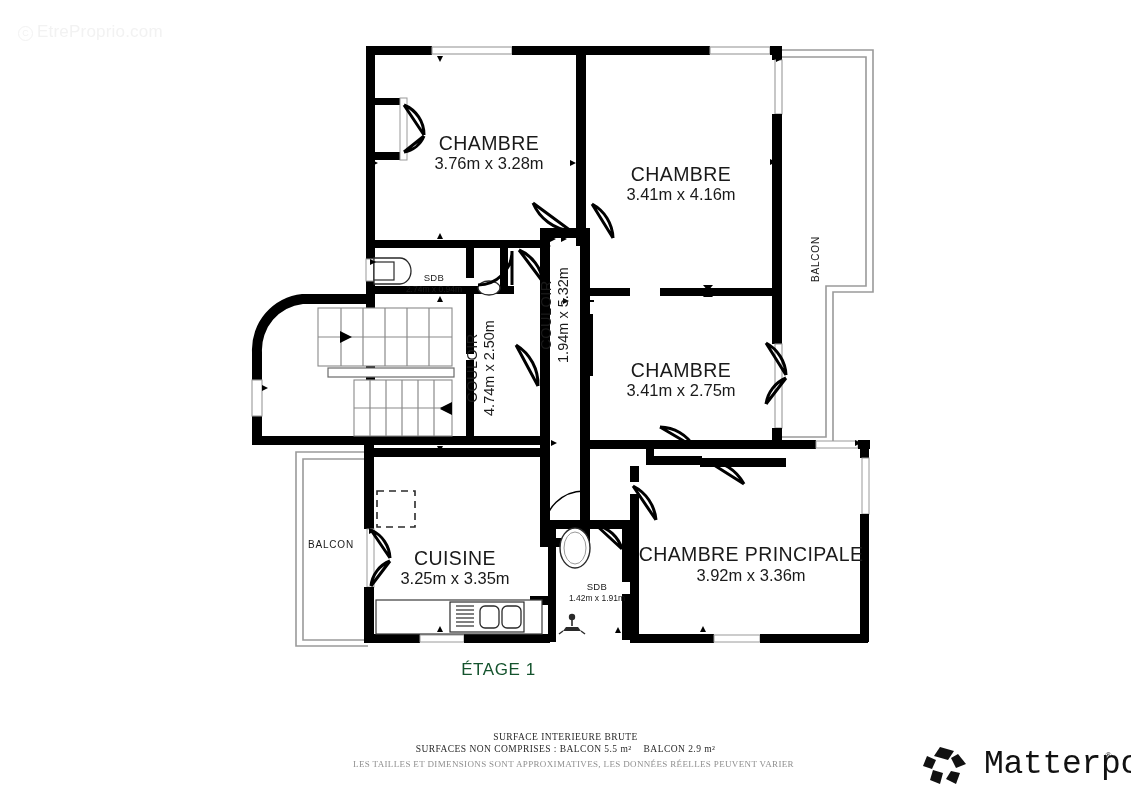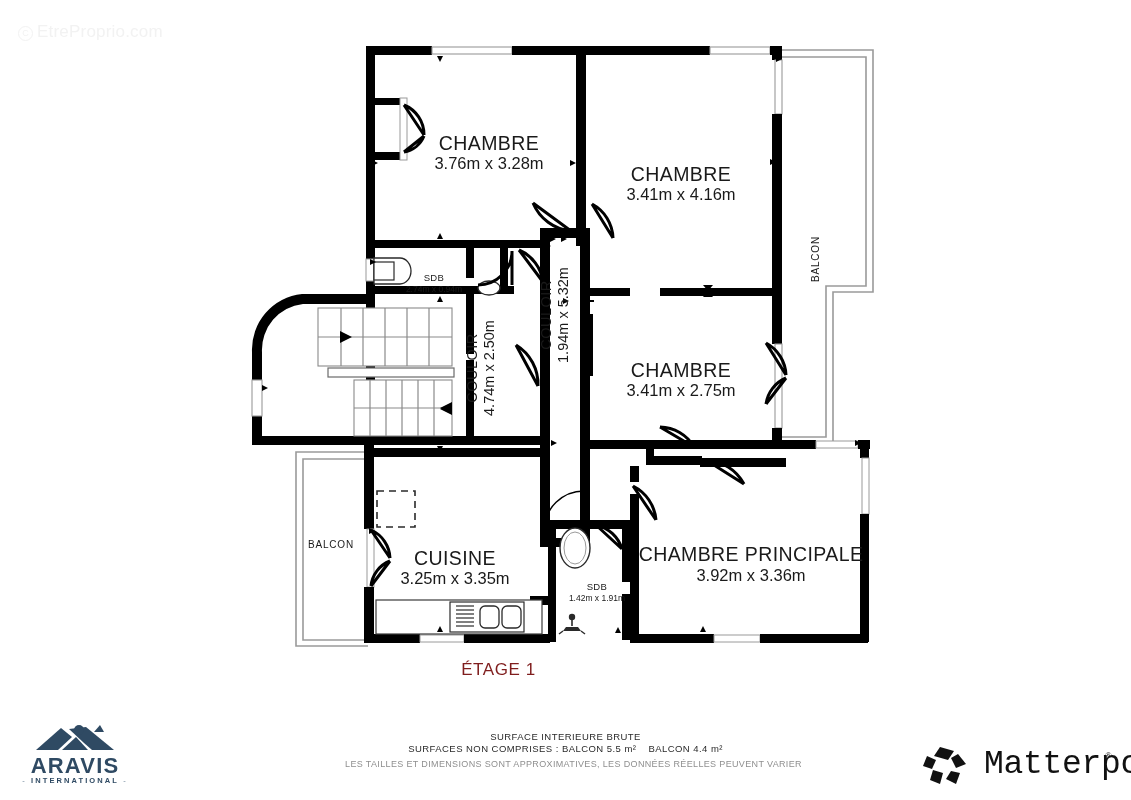--- a/index.html
+++ b/index.html
@@ -58,35 +58,36 @@
 
   
   .floor-title {
     position: absolute;
     left: 0;
     top: 660px;
     width: 997px;
     text-align: center;
     font-size: 17px;
     letter-spacing: 0.6px;
-    color: #7f1d1d;
+    color: #14532d;
   }
   .footer-block {
     position: absolute;
     left: 0;
     top: 731px;
     width: 1131px;
     text-align: center;
     color: #2a2a2a;
   }
   .footer-line {
     font-size: 9.5px;
     letter-spacing: 0.45px;
     line-height: 12.4px;
     white-space: nowrap;
+    font-family: Liberation Serif, serif;
   }
   .footer-line.disclaimer {
     font-size: 9px;
     color: #8f8f8f;
     letter-spacing: 0.35px;
     margin-top: 2px;
     padding-left: 16px;
   }
   .footer-line .gap { display:inline-block; width: 12px; }
 
@@ -449,36 +450,25 @@
 
       <text x="331" y="548" text-anchor="middle" font-size="10" letter-spacing="0.8">BALCON</text>
     </g>
   </svg>
 
   <div class="floor-title">ÉTAGE 1</div>
 
   <div class="footer-block">
     <div class="footer-line">SURFACE INTERIEURE BRUTE</div>
     <div class="footer-line">
-      <span>SURFACES NON COMPRISES :  BALCON 5.5 m²</span><span class="gap"></span><span>BALCON 4.4 m²</span>
+      <span>SURFACES NON COMPRISES :  BALCON 5.5 m²</span><span class="gap"></span><span>BALCON 2.9 m²</span>
     </div>
     <div class="footer-line disclaimer">LES TAILLES ET DIMENSIONS SONT APPROXIMATIVES, LES DONNÉES RÉELLES PEUVENT VARIER</div>
   </div>
 
-  <div class="aravis">
-    <svg width="122" height="30" viewBox="0 0 122 30" xmlns="http://www.w3.org/2000/svg">
-      <path d="M22,27 L47,5 L58,14 L44,27 Z" fill="#2f4a63"></path>
-      <path d="M48,27 L62,14 L74,27 Z" fill="#2f4a63"></path>
-      <path d="M55,6 L70,20 L78,27 L100,27 L72,4 Z" fill="#2f4a63"></path>
-      <circle cx="65" cy="7" r="5" fill="#2f4a63"></circle>
-      <path d="M80,9 L86,2 L90,9 Z" fill="#2f4a63"></path>
-    </svg>
-    <div class="aravis-name">ARAVIS</div>
-    <div class="aravis-sub"><span class="dash">- </span><span>INTERNATIONAL</span><span class="dash"> -</span></div>
-  </div>
 
   <div class="matterport">
     <svg width="56" height="44" viewBox="0 0 56 44" xmlns="http://www.w3.org/2000/svg">
       <path d="M20,3 L34,7 L28,16 L14,12 Z" fill="#111111"></path>
       <path d="M38,10 L46,20 L36,24 L31,14 Z" fill="#111111"></path>
       <path d="M40,29 L36,40 L26,35 L31,27 Z" fill="#111111"></path>
       <path d="M20,40 L10,36 L13,26 L23,29 Z" fill="#111111"></path>
       <path d="M7,12 L16,16 L12,25 L3,22 Z" fill="#111111"></path>
     </svg>
     <div class="mp-word">Matterport</div>

